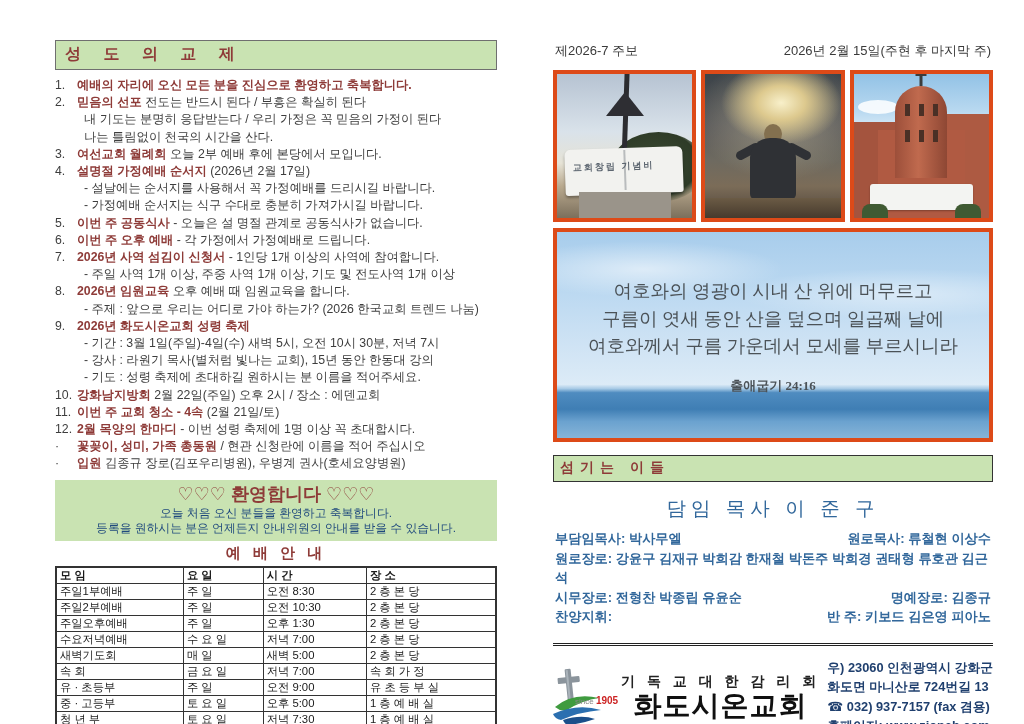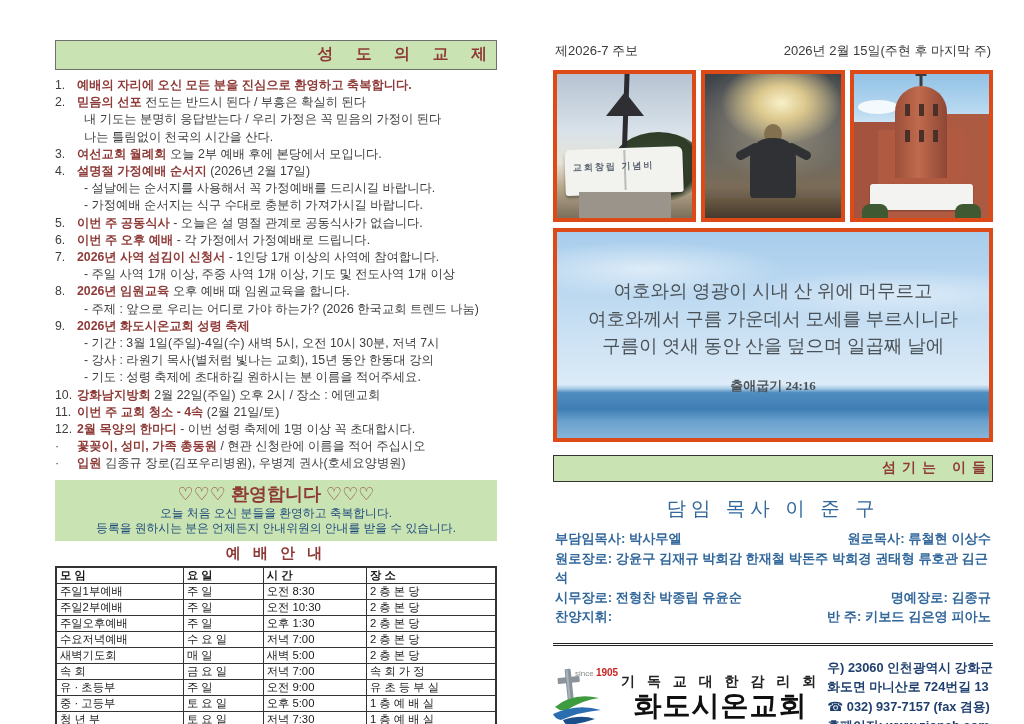--- a/index.html
+++ b/index.html
@@ -2,21 +2,21 @@
 <html><head>
 <meta charset="utf-8">
 <style>
   * { margin:0; padding:0; box-sizing:border-box; }
   html,body { background:#ffffff; }
   body { font-family:"Liberation Sans","DejaVu Sans",sans-serif; }
   .canvas { position:relative; width:1024px; height:724px; background:#fff; overflow:hidden; }
 
   
   .page-left { position:absolute; left:55px; top:40px; width:442px; }
-  .green-bar { background:#c9e3b2; border:1px solid #6f6f6f; text-align:right;
+  .green-bar { background:#c9e3b2; border:1px solid #6f6f6f; text-align:left;
                color:#8e3b38; font-weight:bold; }
   .title-bar { font-size:16px; letter-spacing:9px; padding:3px 0 4px 9px; }
 
   .ann-list { margin-top:7px; font-size:12.3px; color:#3d3d3d; line-height:17.2px; }
   .ann-row { display:flex; }
   .ann-num { flex:none; min-width:22px; padding-right:4px; color:#3d3d3d; }
   .ann-content { flex:1; }
   .maroon { color:#8e3b38; }
   .ann-sub { padding-left:7px; }
 
@@ -110,21 +110,21 @@
                    letter-spacing:5px; font-weight:500; }
   .staff-rows { margin-top:7px; font-size:13.2px; font-weight:bold; color:#31679b; line-height:19.5px; }
   .staff-row { display:flex; justify-content:space-between; padding:0 2px; }
   .staff-row.full-row { justify-content:flex-start; }
 
   
   .pr-footer { margin-top:16px; border-top:3px double #222; padding-top:12px;
                display:flex; justify-content:space-between; align-items:center; }
   .logo-group { display:flex; align-items:center; }
   .logo-mark { position:relative; width:66px; height:60px; flex:none; }
-  .since-label { position:absolute; left:22px; top:0; font-size:8px; color:#888; white-space:nowrap; }
+  .since-label { position:absolute; left:22px; top:28px; font-size:8px; color:#888; white-space:nowrap; }
   .since-label b { color:#cc2222; font-size:10px; }
   .name-block { margin-left:2px; text-align:center; }
   .denom { font-size:14px; letter-spacing:4px; color:#222; font-weight:bold; }
   .church-name { font-size:28px; font-weight:bold; color:#101010; letter-spacing:1px; line-height:30px; }
   .addr-block { font-size:12.8px; color:#1f3f6e; line-height:19.5px; font-weight:bold; text-align:left; }
 </style>
 </head>
 <body>
 
 <div class="canvas">
@@ -308,22 +308,22 @@
         <div class="tower-cross-h"></div>
         <div class="canopy"></div>
         <div class="shrub sh1"></div>
         <div class="shrub sh2"></div>
       </div>
     </div>
 
     <div class="verse-box">
       <div class="verse-lines" id="verse-lines">
           <div>여호와의 영광이 시내 산 위에 머무르고</div>
+          <div>구름이 엿새 동안 산을 덮으며 일곱째 날에</div>
           <div>여호와께서 구름 가운데서 모세를 부르시니라</div>
-          <div>구름이 엿새 동안 산을 덮으며 일곱째 날에</div>
         </div>
       <div class="verse-ref">출애굽기 24:16</div>
     </div>
 
     <div class="green-bar serving-bar">섬기는 이들</div>
 
     <div class="senior-pastor">담임 목사 이 준 구</div>
     <div class="staff-rows" id="staff-rows">
         <div class="staff-row">
           <span>부담임목사: 박사무엘</span>

